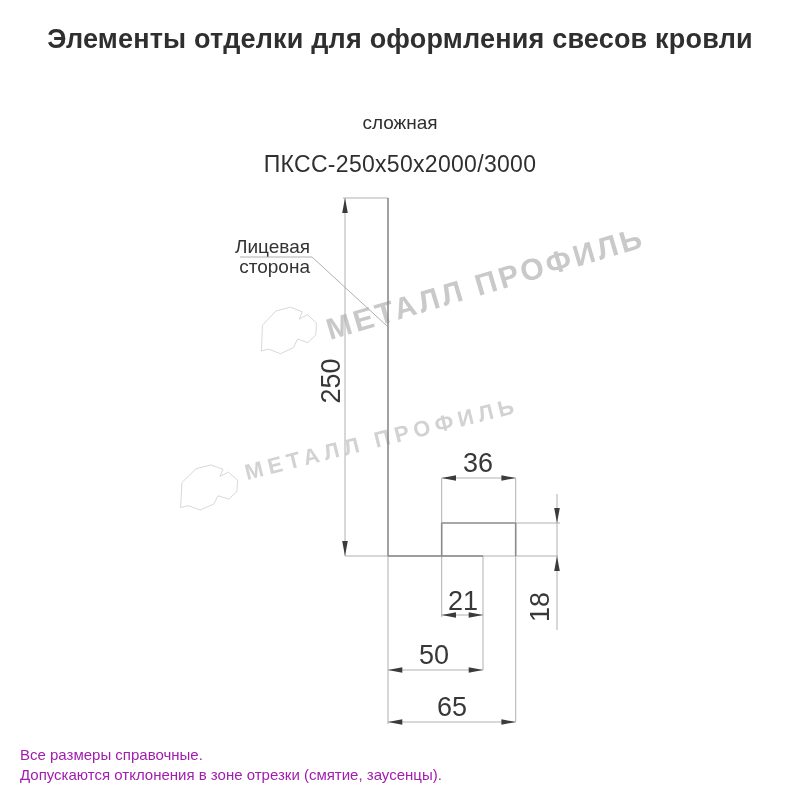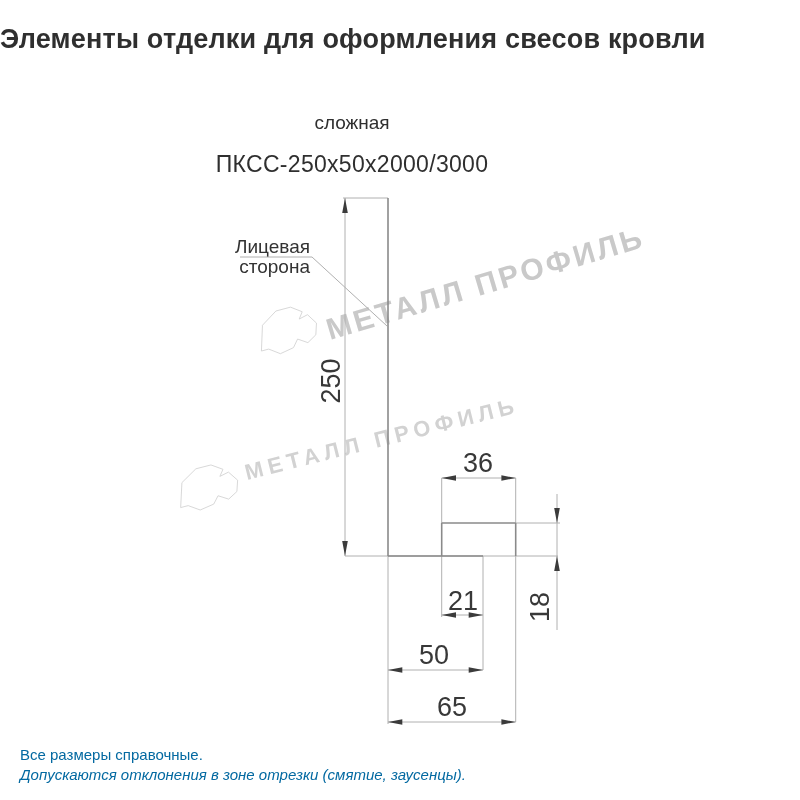--- a/index.html
+++ b/index.html
@@ -1,26 +1,26 @@
 <!DOCTYPE html>
 <html><head>
 <meta charset="utf-8">
 <style>
   html,body{margin:0;padding:0;background:#fff;}
   .page{position:relative;width:800px;height:800px;background:#ffffff;overflow:hidden;
         font-family:"Liberation Sans", sans-serif;}
   .layer{position:absolute;left:0;top:0;}
-  .hdr{position:absolute;left:0;width:704px;text-align:center;color:#2f2f2f;white-space:nowrap;}
+  .hdr{position:absolute;left:0;width:800px;text-align:center;color:#2f2f2f;white-space:nowrap;}
   .title{top:24px;font-size:27px;font-weight:bold;letter-spacing:.2px;}
   .sub1{top:84px;font-size:23px;}
   .sub2{top:112px;font-size:19px;}
   .code{top:151px;font-size:23px;letter-spacing:.3px;}
-  .foot{position:absolute;left:20px;color:#0369a1;font-size:15px;white-space:nowrap;}
+  .foot{position:absolute;left:20px;color:#a21caf;font-size:15px;white-space:nowrap;}
   .f1{top:746px;}
-  .f2{top:766px;font-style:italic;}
+  .f2{top:766px;}
   svg text{font-family:"Liberation Sans", sans-serif;}
   .dimtxt{fill:#383838;font-size:27px;}
   .lbltxt{fill:#333333;font-size:19px;}
   .wm-big{fill:#c9c9c9;font-size:30px;font-weight:bold;letter-spacing:3px;}
   .wm-sml{fill:#d2d2d2;font-size:22px;font-weight:bold;letter-spacing:5px;}
   .thin{stroke:#b0b0b0;stroke-width:1;fill:none;}
   .prof{stroke:#8a8a8a;stroke-width:1.6;fill:none;}
   .arr{fill:#3b3b3b;stroke:none;}
   .logo{stroke:#d3d3d3;stroke-width:1.4;fill:none;stroke-linejoin:round;}
 </style>

